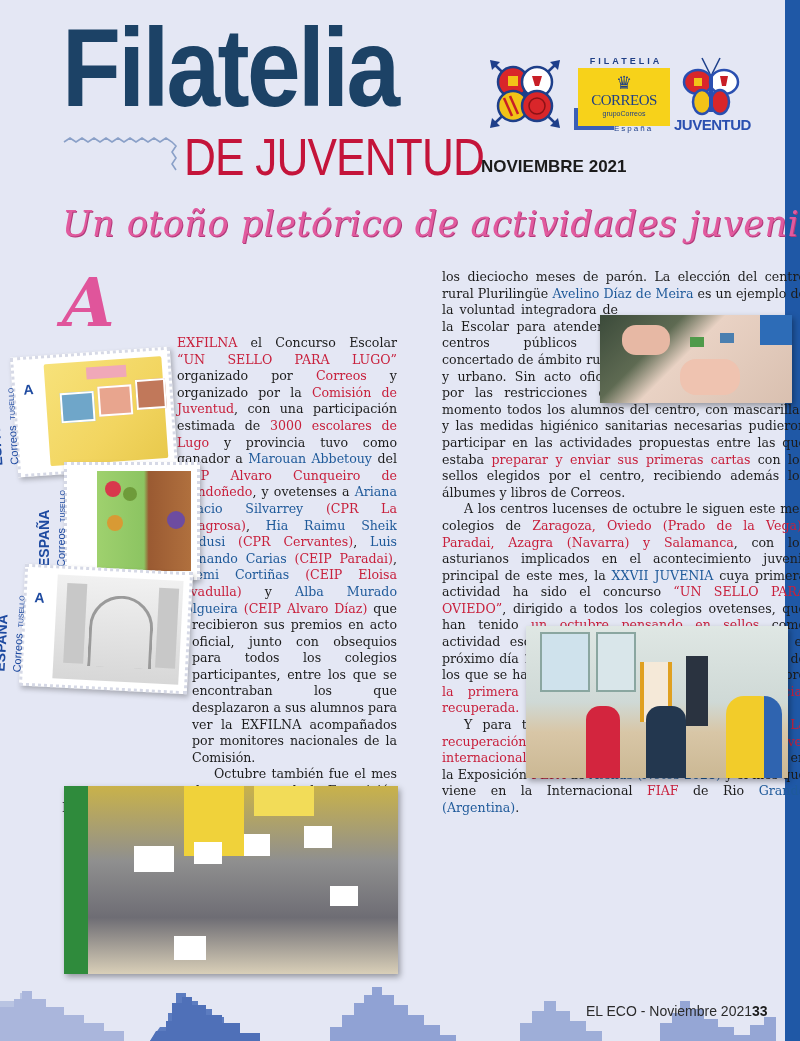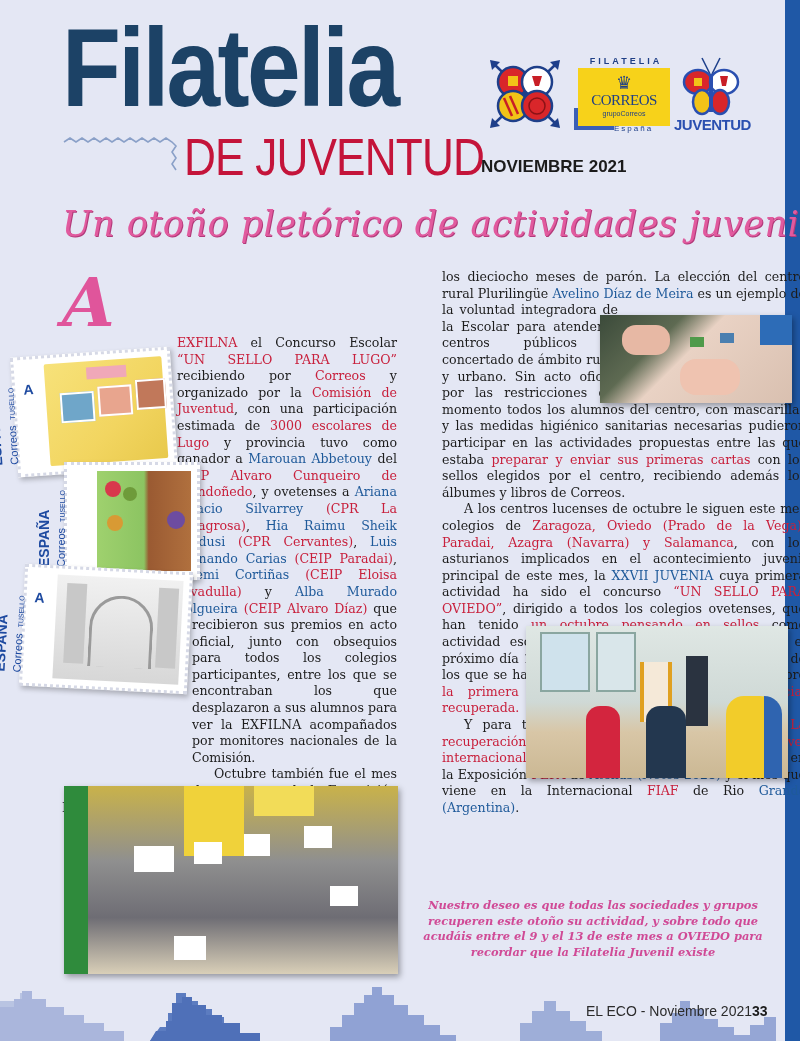--- a/index.html
+++ b/index.html
@@ -119,21 +119,21 @@
 
   <div class="dropcap">A</div>
 
 
   <div class="col txt" style="left:62px; top:335px; width:335px;">
     <div style="float:left; width:115px; height:283px;"></div>
     <div style="float:left; clear:left; width:130px; height:170px;"></div>
     <span class="red">EXFILNA</span>
     <span>el Concurso Escolar</span>
     <span class="red">“UN SELLO PARA LUGO”</span>
-    <span>recibiendo por</span>
+    <span>organizado por</span>
     <span class="red">Correos</span>
     <span>y organizado por la</span>
     <span class="red">Comisión de Juventud</span><span>, con una participación estimada de</span>
     <span class="red">3000 escolares de Lugo</span>
     <span>y provincia tuvo como ganador a</span>
     <span class="blue">Marouan Abbetouy</span>
     <span>del</span>
     <span class="red">CEIP Alvaro Cunqueiro de Mondoñedo</span><span>, y ovetenses a</span>
     <span class="blue">Ariana Palacio Silvarrey</span>
     <span class="red">(CPR La Milagrosa)</span>,
@@ -239,21 +239,20 @@
     <div style="position:absolute; left:14px; top:6px; width:50px; height:60px; background:#cfe2ec; border:2px solid #8aa6a0;"></div>
     <div style="position:absolute; left:70px; top:6px; width:40px; height:60px; background:#d9e6ea; border:2px solid #8aa6a0;"></div>
     <div style="position:absolute; left:114px; top:36px; width:32px; height:60px; background:#f5e9d8; border-left:4px solid #e0a020; border-right:4px solid #e0a020;"></div>
     <div style="position:absolute; left:160px; top:30px; width:22px; height:70px; background:#2a3340;"></div>
     <div style="position:absolute; left:60px; top:80px; width:34px; height:72px; background:#d3253e; border-radius:14px 14px 0 0;"></div>
     <div style="position:absolute; left:120px; top:80px; width:40px; height:72px; background:#23374f; border-radius:14px 14px 0 0;"></div>
     <div style="position:absolute; left:200px; top:70px; width:52px; height:82px; background:#f2cc2a; border-radius:18px 18px 0 0;"></div>
     <div style="position:absolute; left:238px; top:70px; width:18px; height:82px; background:#2f64b0; border-radius:0 18px 0 0;"></div>
   </div>
 
-  <div class="closing">Nuestro deseo es que todas las sociedades y grupos recuperen este otoño su actividad, y sobre todo que acudáis entre el 9 y el 13 de este mes a OVIEDO para recordar que la Filatelia Juvenil existe</div>
 
   <svg class="footer-decor" viewBox="0 0 785 110" preserveAspectRatio="none">
     <polygon points="0,70 20,70 20,62 28,62 28,70 40,70 40,78 56,78 56,86 72,86 72,94 92,94 92,102 112,102 112,110 0,110" fill="#b9c4e2"></polygon>
     <polygon points="0,76 14,76 14,68 22,68 22,60 32,60 32,68 46,68 46,76 64,76 64,84 84,84 84,92 104,92 104,100 124,100 124,110 0,110" fill="#aab6dc"></polygon>
     <polygon points="150,110 160,96 168,96 168,82 176,82 176,62 186,62 186,70 198,70 198,78 212,78 212,86 224,86 224,94 236,94 236,102 248,102 248,110" fill="#5c7cc0"></polygon>
     <polygon points="150,110 156,100 166,100 166,90 172,90 172,72 182,72 182,66 192,66 192,74 206,74 206,84 222,84 222,92 240,92 240,102 260,102 260,110" fill="#4f70b8"></polygon>
     <polygon points="330,110 330,96 342,96 342,84 354,84 354,72 364,72 364,64 372,64 372,56 382,56 382,64 394,64 394,74 408,74 408,84 424,84 424,94 440,94 440,104 456,104 456,110" fill="#90a2d4"></polygon>
     <polygon points="520,110 520,92 532,92 532,80 544,80 544,70 556,70 556,80 570,80 570,90 586,90 586,100 602,100 602,110" fill="#9eaed8"></polygon>
     <polygon points="660,110 660,92 672,92 672,82 680,82 680,70 690,70 690,78 704,78 704,88 718,88 718,96 734,96 734,104 750,104 750,94 764,94 764,86 776,86 776,110" fill="#95a6d5"></polygon>
   </svg>

